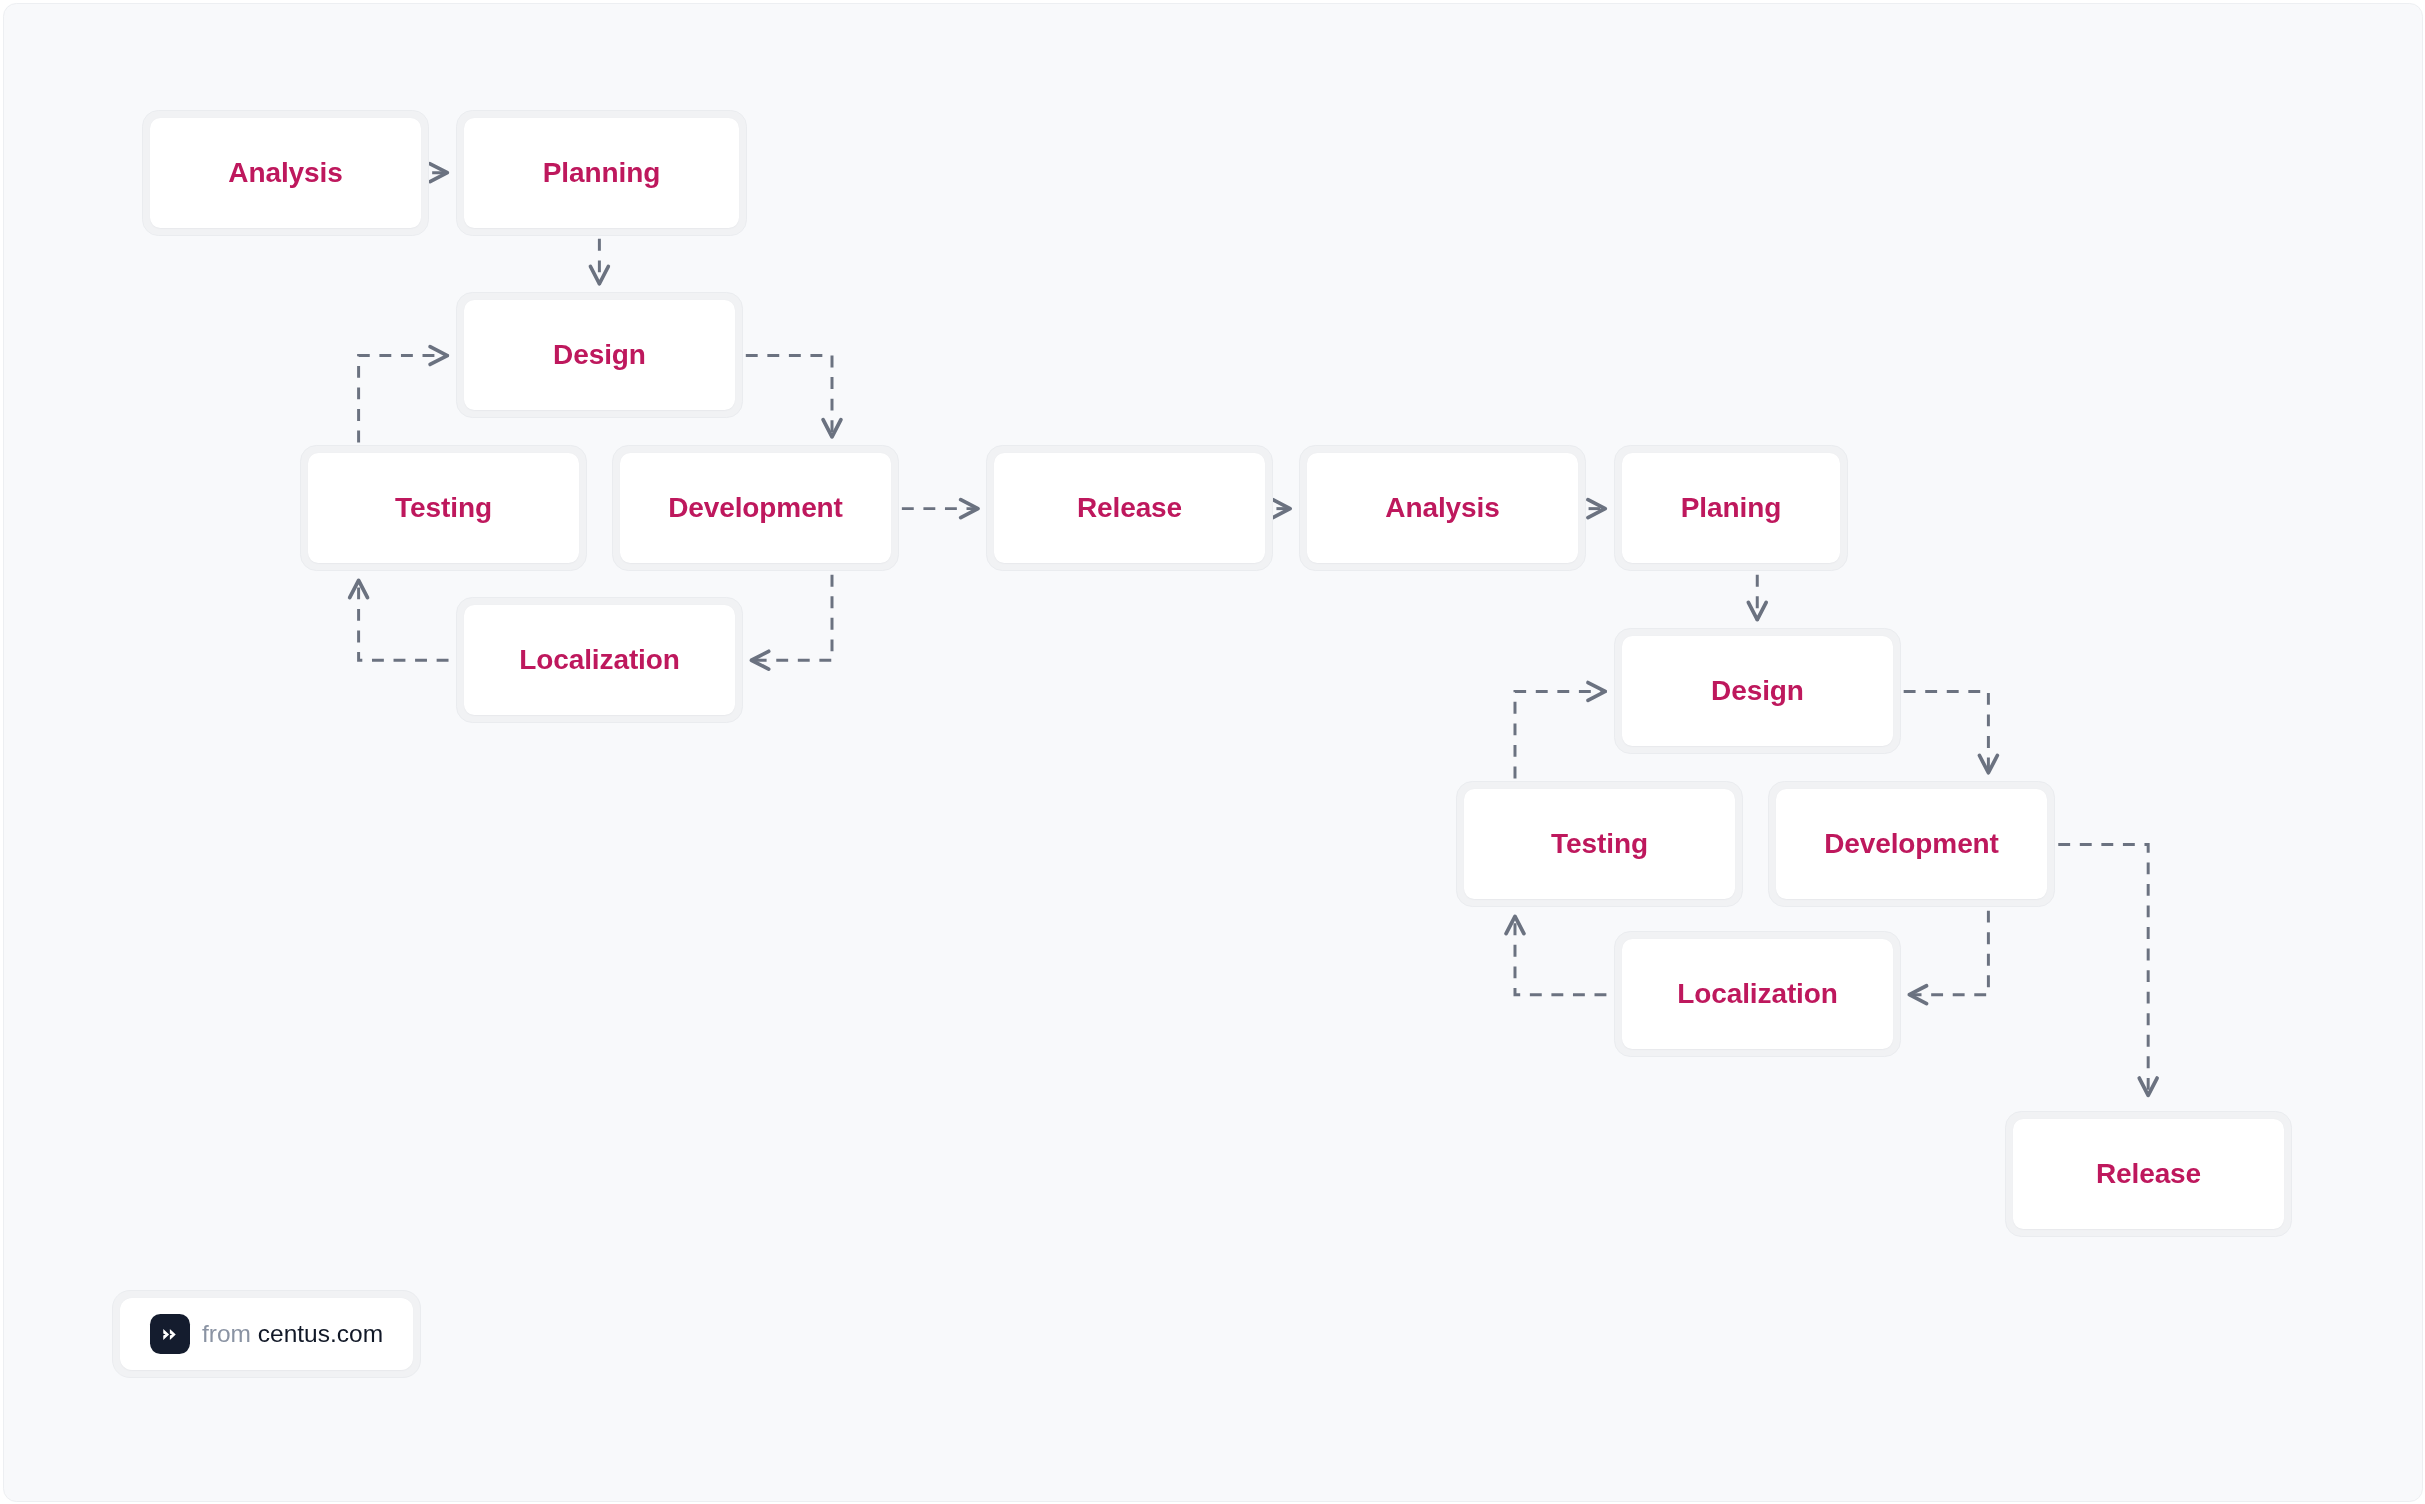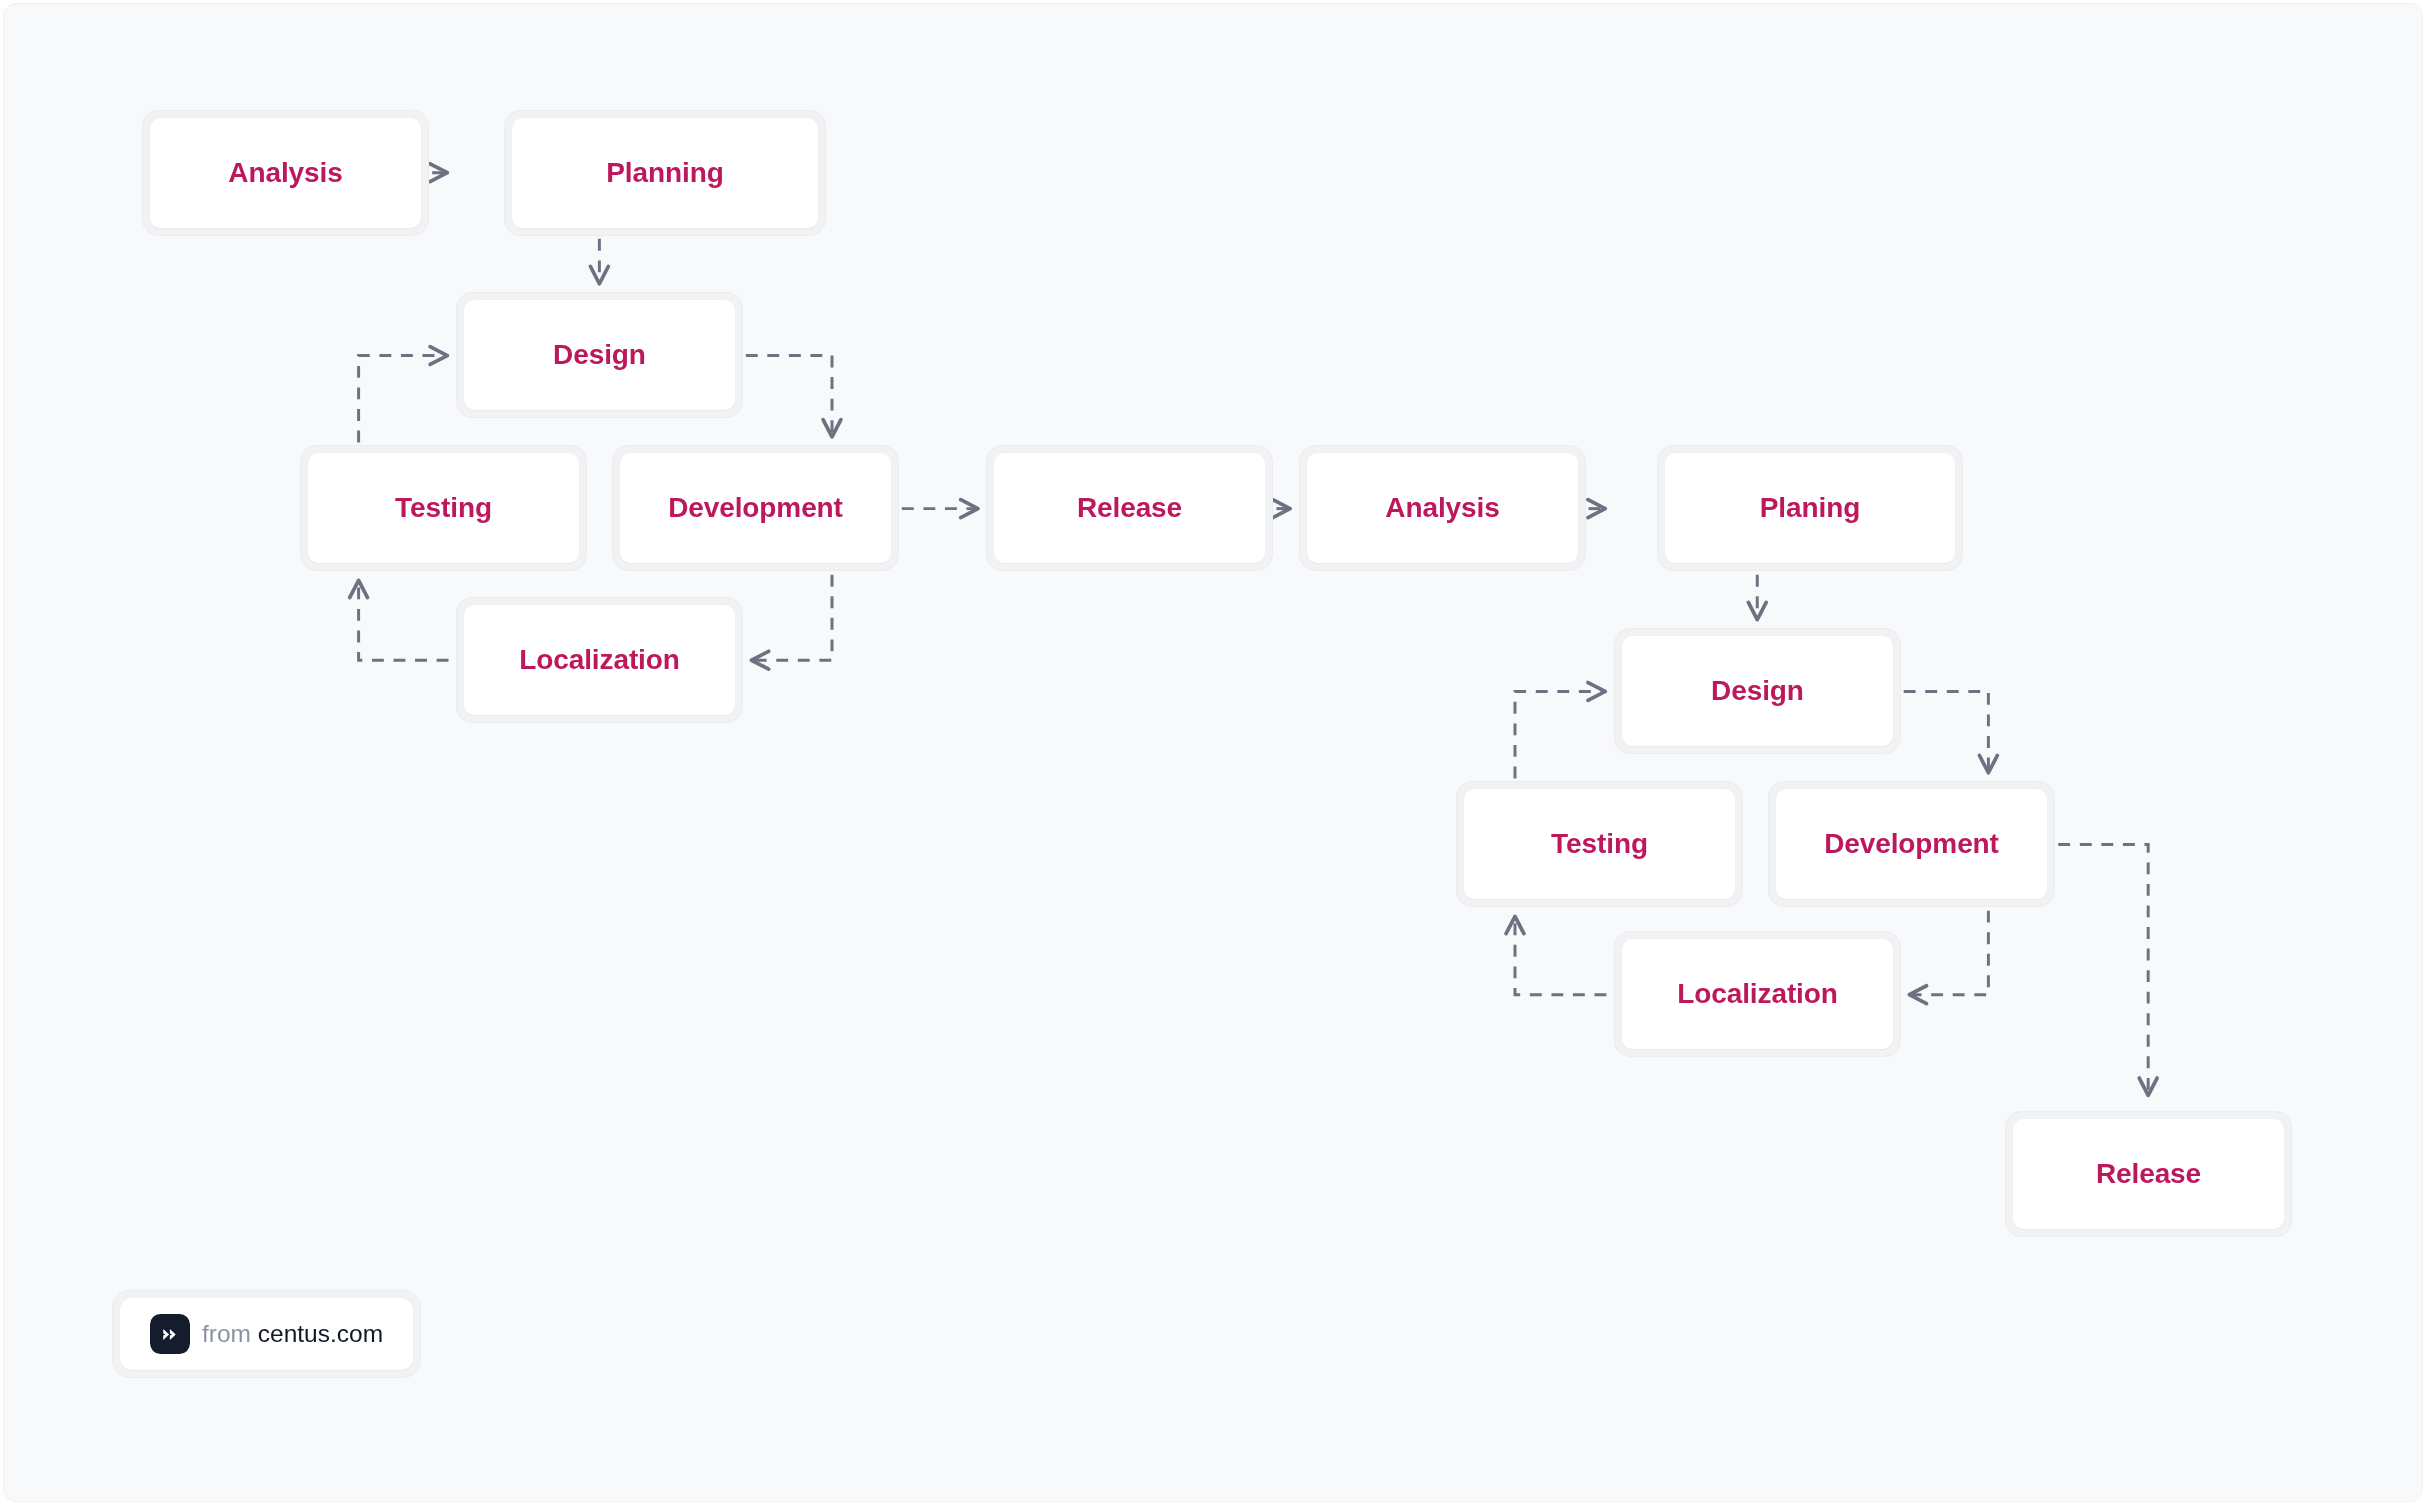--- a/index.html
+++ b/index.html
@@ -118,21 +118,21 @@
         <path d="M 2764 1131 L 2885 1131 L 2885 1470" marker-end="url(#arrowhead)"></path>
       </g>
   </svg>
 
   <div id="node-group">
       <div class="node" style="left: 138px; top: 106px; width: 287px; height: 126px;">
         <div class="node-inner">
           <span class="node-label">Analysis</span>
         </div>
       </div>
-      <div class="node" style="left: 452px; top: 106px; width: 322px; height: 126px; margin-left: 48px;">
+      <div class="node" style="left: 452px; top: 106px; width: 291px; height: 126px;">
         <div class="node-inner">
           <span class="node-label">Planning</span>
         </div>
       </div>
       <div class="node" style="left: 452px; top: 288px; width: 287px; height: 126px;">
         <div class="node-inner">
           <span class="node-label">Design</span>
         </div>
       </div>
       <div class="node" style="left: 296px; top: 441px; width: 287px; height: 126px;">
@@ -153,21 +153,21 @@
       <div class="node" style="left: 982px; top: 441px; width: 287px; height: 126px;">
         <div class="node-inner">
           <span class="node-label">Release</span>
         </div>
       </div>
       <div class="node" style="left: 1295px; top: 441px; width: 287px; height: 126px;">
         <div class="node-inner">
           <span class="node-label">Analysis</span>
         </div>
       </div>
-      <div class="node" style="left: 1610px; top: 441px; width: 306px; height: 126px; margin-left: 43px;">
+      <div class="node" style="left: 1610px; top: 441px; width: 234px; height: 126px;">
         <div class="node-inner">
           <span class="node-label">Planing</span>
         </div>
       </div>
       <div class="node" style="left: 1610px; top: 624px; width: 287px; height: 126px;">
         <div class="node-inner">
           <span class="node-label">Design</span>
         </div>
       </div>
       <div class="node" style="left: 1452px; top: 777px; width: 287px; height: 126px;">

